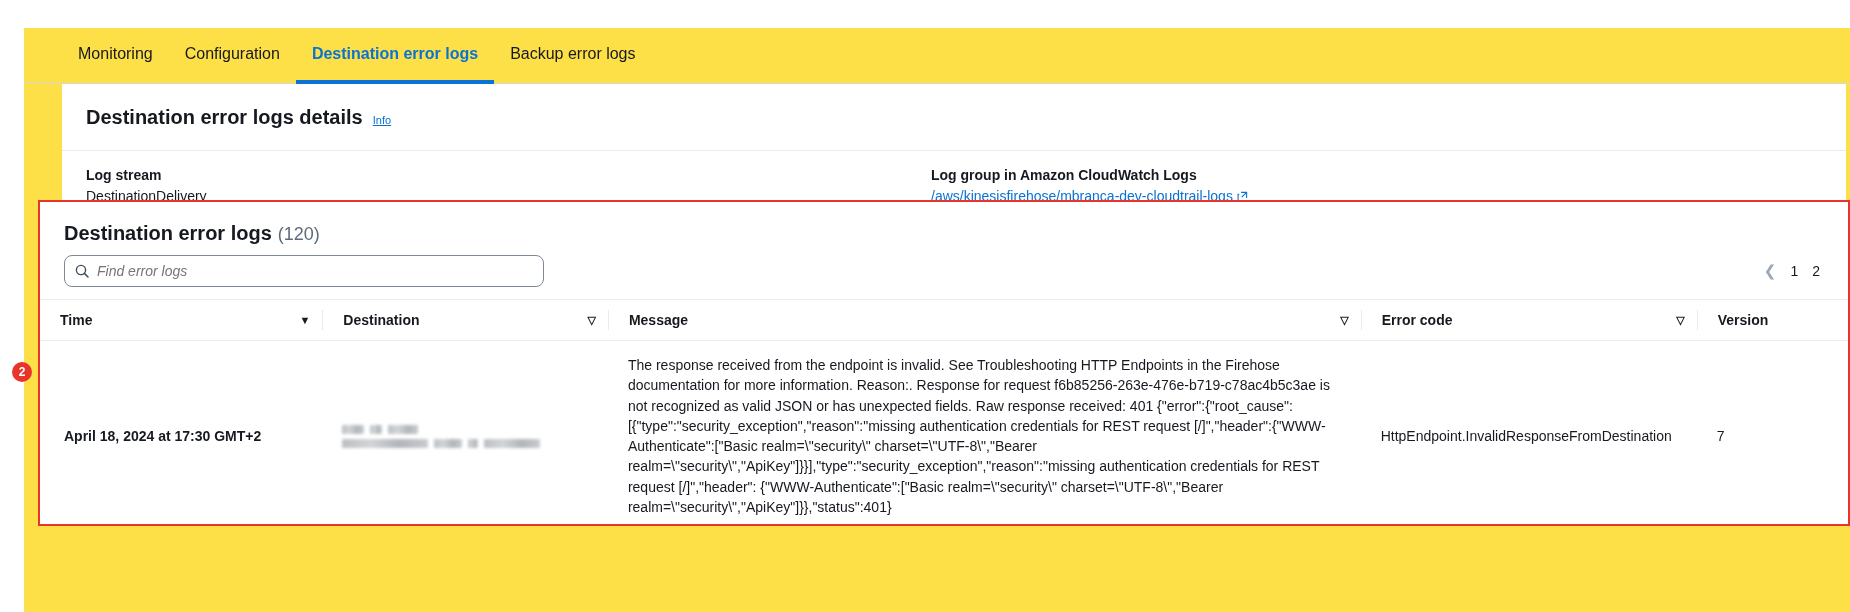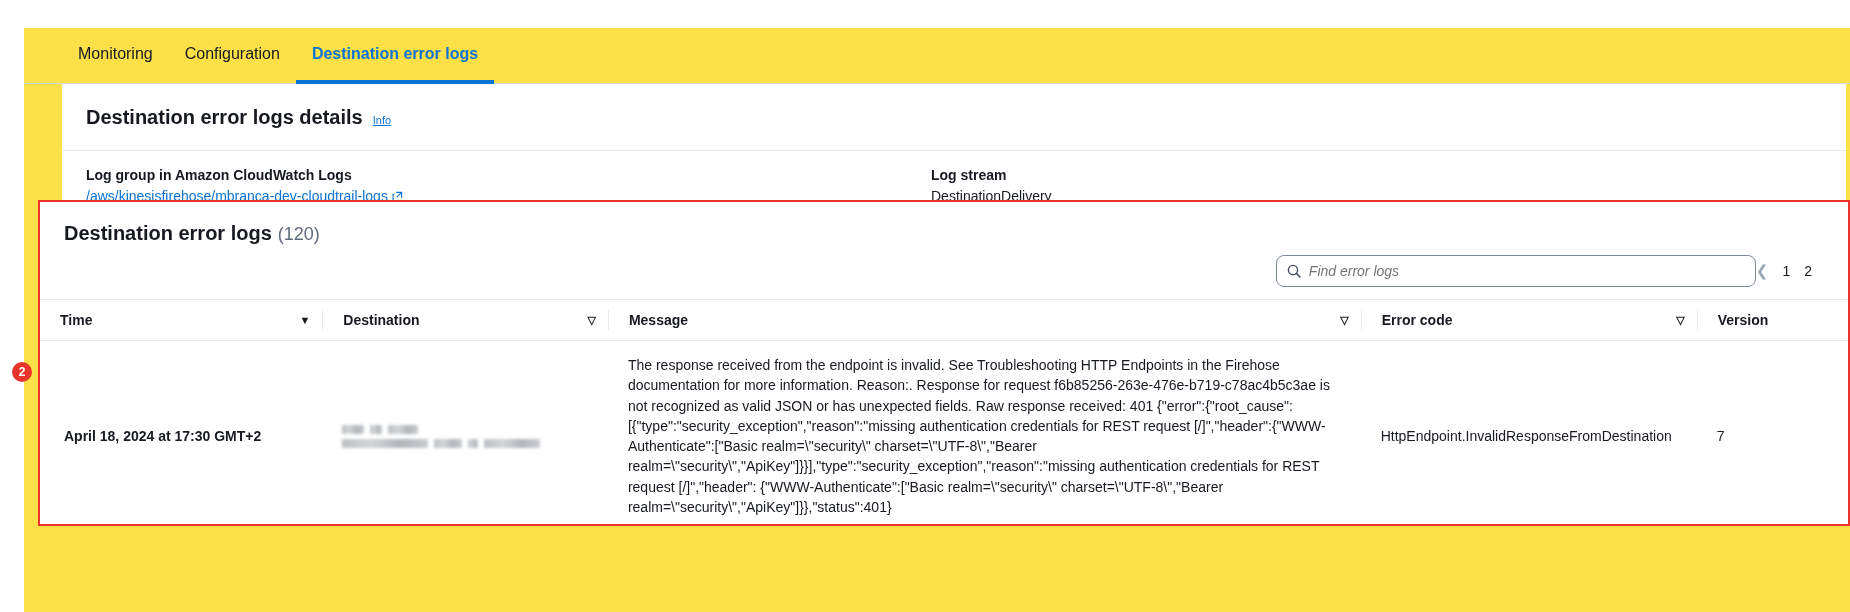--- a/index.html
+++ b/index.html
@@ -128,22 +128,22 @@
     color: #16191f;
   }
   .logs-count {
     font-size: 18px;
     color: #5f6b7a;
   }
 
   .toolbar {
     display: flex;
     align-items: center;
-    justify-content: flex-end;
-    padding: 10px 32px 12px 24px;
+    justify-content: space-between;
+    padding: 10px 24px 12px 24px;
   }
   .search-box {
     position: relative;
     width: 480px;
     height: 32px;
   }
   .search-box input {
     width: 100%;
     height: 32px;
     border: 1px solid #7d8998;
@@ -264,42 +264,45 @@
   <div class="tabbar">
     <div class="tab">
       <span>Monitoring</span>
     </div>
     <div class="tab">
       <span>Configuration</span>
     </div>
     <div class="tab active">
       <span>Destination error logs</span>
     </div>
+    <div class="tab">
+      <span>Backup error logs</span>
+    </div>
   </div>
 
   <div class="details">
     <div class="details-header">
       <span class="details-title">Destination error logs details</span>
       <span class="info-link">Info</span>
     </div>
     <div class="details-sep"></div>
     <div class="details-grid">
+      <div class="detail-col">
+        <div class="detail-label">Log stream</div>
+        <div class="detail-value">DestinationDelivery</div>
+      </div>
       <div class="detail-col">
         <div class="detail-label">Log group in Amazon CloudWatch Logs</div>
         <div class="detail-value">
           <a href="#">/aws/kinesisfirehose/mbranca-dev-cloudtrail-logs</a><span class="ext-icon"><svg width="11" height="11" viewBox="0 0 12 12">
                 <path d="M4.5 1.5h6v6" fill="none" stroke="#0972d3" stroke-width="1.2"></path>
                 <path d="M10.5 1.5L5.2 6.8" fill="none" stroke="#0972d3" stroke-width="1.2"></path>
                 <path d="M8.6 9.8v1.2H1.2V3.6h1.3" fill="none" stroke="#0972d3" stroke-width="1.2"></path>
               </svg></span>
         </div>
-      </div>
-      <div class="detail-col">
-        <div class="detail-label">Log stream</div>
-        <div class="detail-value">DestinationDelivery</div>
       </div>
     </div>
   </div>
 
   <div class="logs-panel">
     <div class="logs-header">
       <span class="logs-title">Destination error logs</span>
       <span class="logs-count">(120)</span>
     </div>
 

